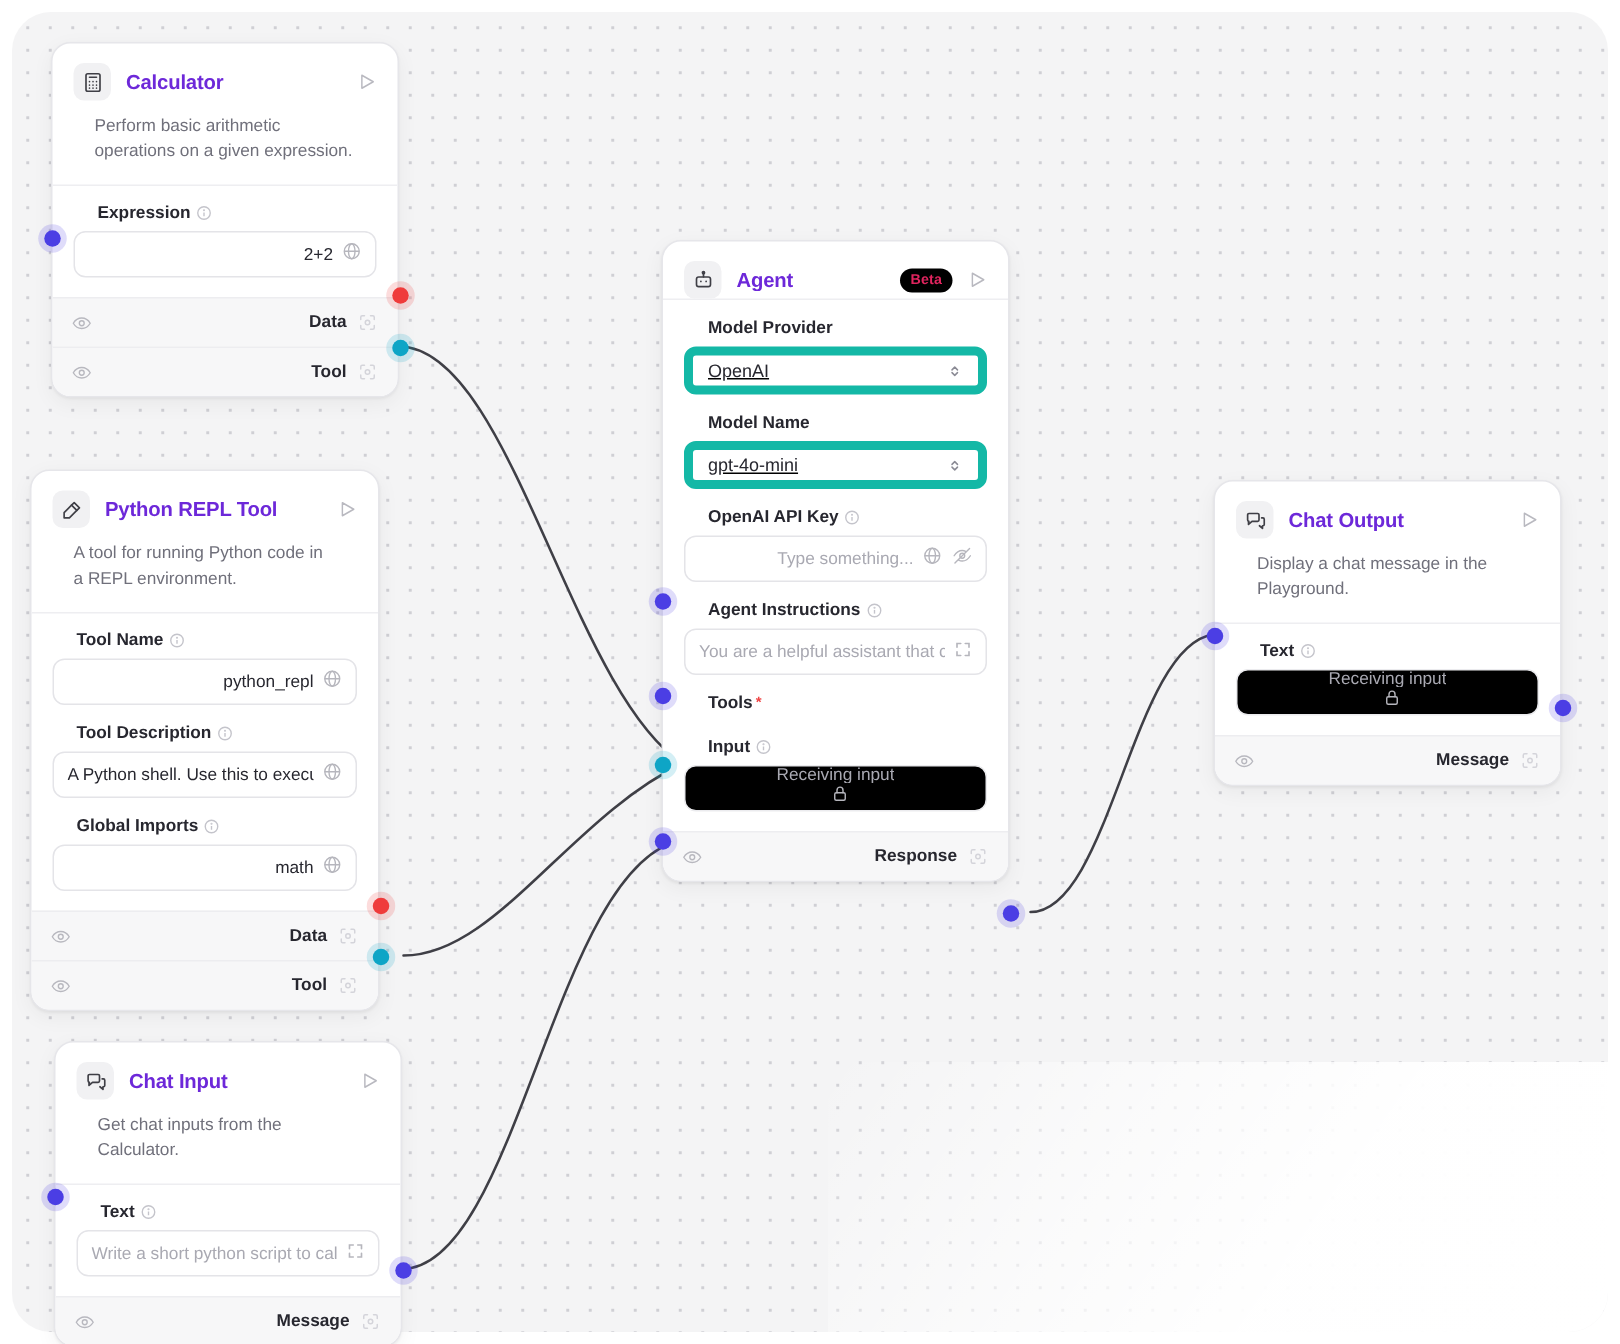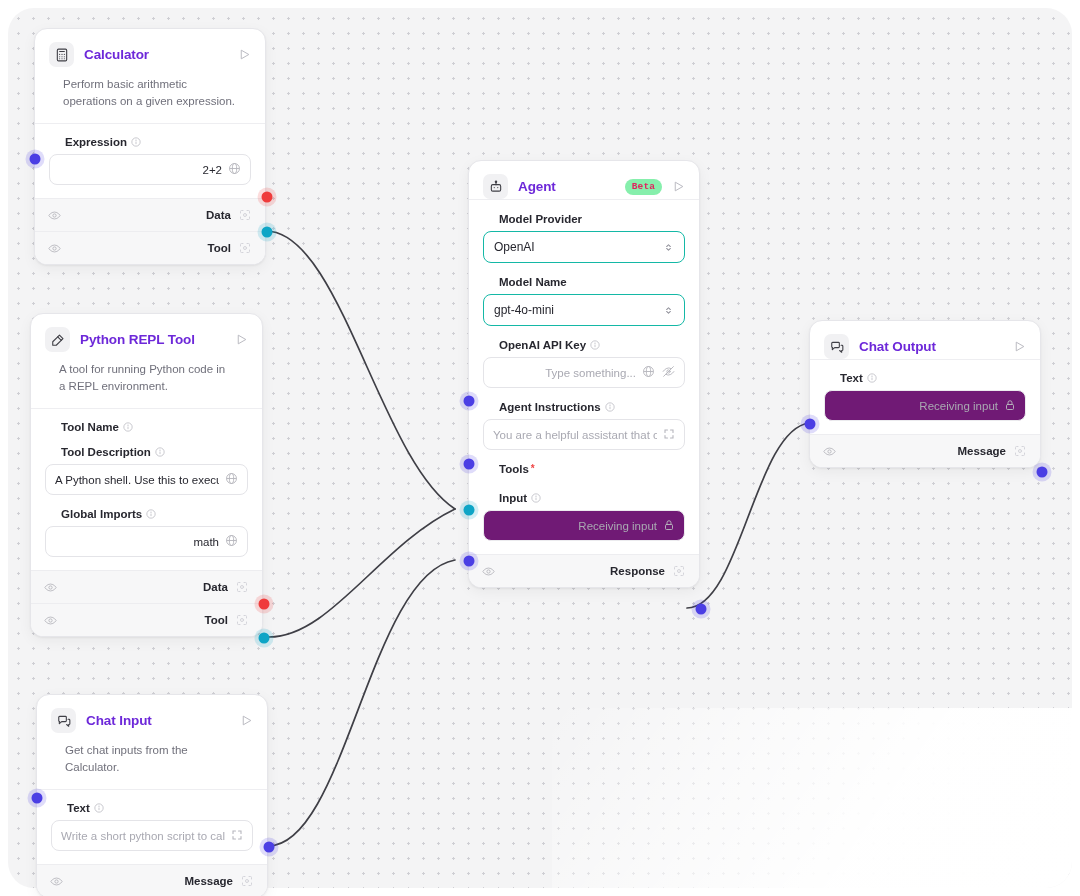--- a/index.html
+++ b/index.html
@@ -49,23 +49,22 @@
     border-radius: 7px; background: #f1f1f3;
     display: flex; align-items: center; justify-content: center;
     color: #3f3f46;
   }
   .node-title {
     font-size: 13.5px; font-weight: 700; color: #6d28d9; letter-spacing: -.1px;
     flex: 1 1 auto; white-space: nowrap; overflow: hidden; text-overflow: ellipsis;
   }
   .badge-beta {
     font-size: 9.5px; font-weight: 700; color: #e0245e;
-    background: #86efac; border-radius: 9px; padding: 2.5px 7px;
+    background: #000000; border-radius: 9px; padding: 2.5px 7px;
     letter-spacing: .1px;
-    font-family: Liberation Mono, monospace;
   }
   .play-icon { color: #b9b9c0; display: flex; align-items: center; }
   .node-desc {
     font-size: 11.5px; line-height: 1.45; color: #70707b;
     padding: 9px 14px 14px 14px;
   }
   .node-sep { height: 1px; background: #eeeef1; }
 
   
   .node-body { padding: 12px 14px 13px 14px; }
@@ -78,30 +77,30 @@
     padding-left: 16px;
   }
   .req-star { color: #ef4444; font-size: 10px; line-height: 1; margin-left: -2px; }
   .info-icon { color: #c4c4cb; display: flex; align-items: center; }
 
   .input-box {
     position: relative; display: flex; align-items: center;
     height: 31px; padding: 0 9px;
     border: 1px solid #e4e4e8; border-radius: 8px; background: #fff;
   }
-  .input-box.locked { background: #701a75; border-color: #ebebee; }
+  .input-box.locked { background: #000000; border-color: #ebebee; flex-direction: column; }
   .input-val { font-size: 11.5px; color: #27272f; flex: 1 1 auto;
     white-space: nowrap; overflow: hidden; text-align: right; }
   .input-val.ph { color: #a9a9b2; }
   .input-adorn { display: flex; align-items: center; gap: 7px; color: #b6b6bd; margin-left: 6px; }
 
   .select-box {
     display: flex; align-items: center;
     height: 32px; padding: 0 10px;
-    border: 1px solid #14b8a6; border-radius: 8px; background: #fff;
+    border: 6px solid #14b8a6; border-radius: 8px; background: #fff; text-decoration: underline;
   }
   .select-val { font-size: 12px; color: #27272f; flex: 1 1 auto; }
   .select-chev { color: #8b8b95; display: flex; }
 
   
   .out-row {
     display: flex; align-items: center; justify-content: flex-end; gap: 8px;
     height: 33px; padding: 0 14px;
     background: #f7f7f8; border-top: 1px solid #ededf0;
     position: relative;
@@ -226,21 +225,21 @@
               <circle cx="12" cy="12" r="3"></circle>
             </svg>
         </span>
       </div>
     </div>
     <span class="handle h-purple" style="left:0; top:130px;"></span>
     <span class="handle h-red" style="left:232px; top:168px;"></span>
     <span class="handle h-teal" style="left:232px; top:203px;"></span>
   </div>
 
-  <div class="node" style="left:30px; top:313px; width:233px;">
+  <div class="node" style="left:20px; top:313px; width:233px;">
     <div class="node-inner">
       <div class="node-head">
         <div class="head-row">
           <span class="node-icon">
             <svg width="14" height="14" viewBox="0 0 24 24" fill="none" stroke="currentColor" stroke-width="1.9" stroke-linecap="round" stroke-linejoin="round">
               <path d="M14.5 3.5l6 6-3 3-6-6z"></path>
                 <path d="M11.5 6.5L3 15v6h6l8.5-8.5"></path>
             </svg>
           </span>
           <span class="node-title">Python REPL Tool</span>
@@ -259,67 +258,77 @@
           <div class="field-label">
             <span>Tool Name</span>
             <span class="info-icon">
                 <svg width="10" height="10" viewBox="0 0 24 24" fill="none" stroke="currentColor" stroke-width="2.2">
                   <circle cx="12" cy="12" r="10"></circle>
                   <line x1="12" y1="11" x2="12" y2="17"></line>
                   <circle cx="12" cy="7.5" r=".6" fill="currentColor"></circle>
                 </svg>
               </span>
           </div>
-        </div>
-
-        <div class="field">
-          <div class="field-label">
-            <span>Tool Description</span>
-            <span class="info-icon">
-                <svg width="10" height="10" viewBox="0 0 24 24" fill="none" stroke="currentColor" stroke-width="2.2">
-                  <circle cx="12" cy="12" r="10"></circle>
-                  <line x1="12" y1="11" x2="12" y2="17"></line>
-                  <circle cx="12" cy="7.5" r=".6" fill="currentColor"></circle>
-                </svg>
-              </span>
-          </div>
           <div class="input-box">
-            <span class="input-val">A Python shell. Use this to execut...</span>
+            <span class="input-val">python_repl</span>
             <span class="input-adorn">
               <span><svg width="13" height="13" viewBox="0 0 24 24" fill="none" stroke="currentColor" stroke-width="1.7">
                     <circle cx="12" cy="12" r="9.2"></circle>
                     <ellipse cx="12" cy="12" rx="4" ry="9.2"></ellipse>
                     <line x1="2.8" y1="12" x2="21.2" y2="12"></line>
                   </svg></span>
             </span>
           </div>
         </div>
 
         <div class="field">
           <div class="field-label">
-            <span>Global Imports</span>
+            <span>Tool Description</span>
             <span class="info-icon">
                 <svg width="10" height="10" viewBox="0 0 24 24" fill="none" stroke="currentColor" stroke-width="2.2">
                   <circle cx="12" cy="12" r="10"></circle>
                   <line x1="12" y1="11" x2="12" y2="17"></line>
                   <circle cx="12" cy="7.5" r=".6" fill="currentColor"></circle>
                 </svg>
               </span>
           </div>
           <div class="input-box">
-            <span class="input-val">math</span>
+            <span class="input-val">A Python shell. Use this to execut...</span>
             <span class="input-adorn">
               <span><svg width="13" height="13" viewBox="0 0 24 24" fill="none" stroke="currentColor" stroke-width="1.7">
                     <circle cx="12" cy="12" r="9.2"></circle>
                     <ellipse cx="12" cy="12" rx="4" ry="9.2"></ellipse>
                     <line x1="2.8" y1="12" x2="21.2" y2="12"></line>
                   </svg></span>
             </span>
           </div>
         </div>
+
+        <div class="field">
+          <div class="field-label">
+            <span>Global Imports</span>
+            <span class="info-icon">
+                <svg width="10" height="10" viewBox="0 0 24 24" fill="none" stroke="currentColor" stroke-width="2.2">
+                  <circle cx="12" cy="12" r="10"></circle>
+                  <line x1="12" y1="11" x2="12" y2="17"></line>
+                  <circle cx="12" cy="7.5" r=".6" fill="currentColor"></circle>
+                </svg>
+              </span>
+          </div>
+          <div class="input-box">
+            <span class="input-val">math</span>
+            <span class="input-adorn">
+              <span><svg width="13" height="13" viewBox="0 0 24 24" fill="none" stroke="currentColor" stroke-width="1.7">
+                    <circle cx="12" cy="12" r="9.2"></circle>
+                    <ellipse cx="12" cy="12" rx="4" ry="9.2"></ellipse>
+                    <line x1="2.8" y1="12" x2="21.2" y2="12"></line>
+                  </svg></span>
+            </span>
+          </div>
+        </div>
       </div>
 
       <div class="out-row">
         <span class="eye">
             <svg width="13" height="13" viewBox="0 0 24 24" fill="none" stroke="currentColor" stroke-width="1.7">
               <path d="M1.6 12S5.4 5.6 12 5.6 22.4 12 22.4 12 18.6 18.4 12 18.4 1.6 12 1.6 12z"></path>
               <circle cx="12" cy="12" r="3"></circle>
             </svg>
           </span>
         <span class="out-name">Data</span>
@@ -343,21 +352,21 @@
               <path d="M3 8V5a2 2 0 012-2h3M16 3h3a2 2 0 012 2v3M21 16v3a2 2 0 01-2 2h-3M8 21H5a2 2 0 01-2-2v-3"></path>
               <circle cx="12" cy="12" r="3"></circle>
             </svg>
           </span>
       </div>
     </div>
     <span class="handle h-red" style="left:233px; top:290px;"></span>
     <span class="handle h-teal" style="left:233px; top:324px;"></span>
   </div>
 
-  <div class="node" style="left:468px; top:160px; width:232px;">
+  <div class="node" style="left:441px; top:160px; width:232px;">
     <div class="node-inner">
       <div class="node-head">
         <div class="head-row">
           <span class="node-icon">
             <svg width="14" height="14" viewBox="0 0 24 24" fill="none" stroke="currentColor" stroke-width="1.9" stroke-linecap="round" stroke-linejoin="round">
               <rect x="4" y="8" width="16" height="11" rx="2.5"></rect>
                 <line x1="12" y1="4" x2="12" y2="8"></line>
                 <circle cx="12" cy="3" r="1.2"></circle>
               <circle cx="9" cy="13" r="1" fill="currentColor" stroke="none"></circle>
                 <circle cx="15" cy="13" r="1" fill="currentColor" stroke="none"></circle>
@@ -517,20 +526,21 @@
               <path d="M19 9h1.5A1.5 1.5 0 0122 10.5v6A1.5 1.5 0 0120.5 18H20v3l-3.5-3"></path>
             </svg>
           </span>
           <span class="node-title">Chat Output</span>
           <span class="play-icon">
             <svg width="13" height="13" viewBox="0 0 24 24" fill="none" stroke="currentColor" stroke-width="1.8" stroke-linejoin="round">
                 <polygon points="6,4 20,12 6,20"></polygon>
               </svg>
           </span>
         </div>
+        <div class="node-desc">Display a chat message in the Playground.</div>
       </div>
       <div class="node-sep"></div>
 
       <div class="node-body">
         <div class="field">
           <div class="field-label">
             <span>Text</span>
             <span class="info-icon">
                 <svg width="10" height="10" viewBox="0 0 24 24" fill="none" stroke="currentColor" stroke-width="2.2">
                   <circle cx="12" cy="12" r="10"></circle>

